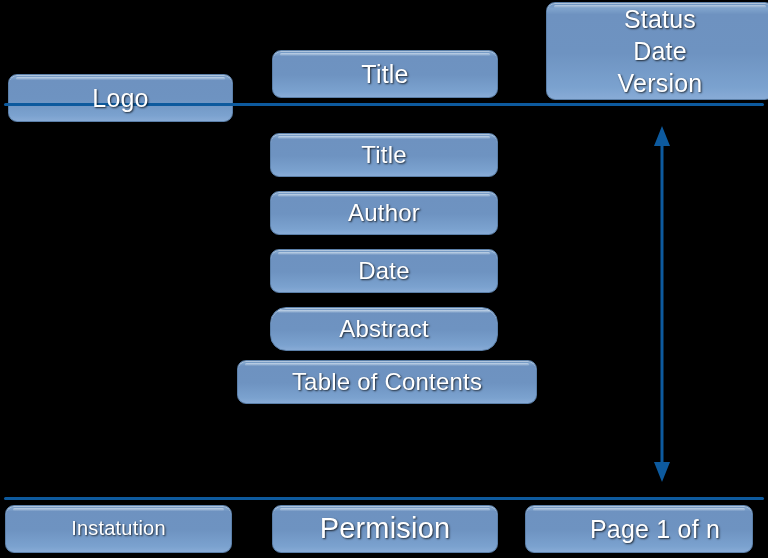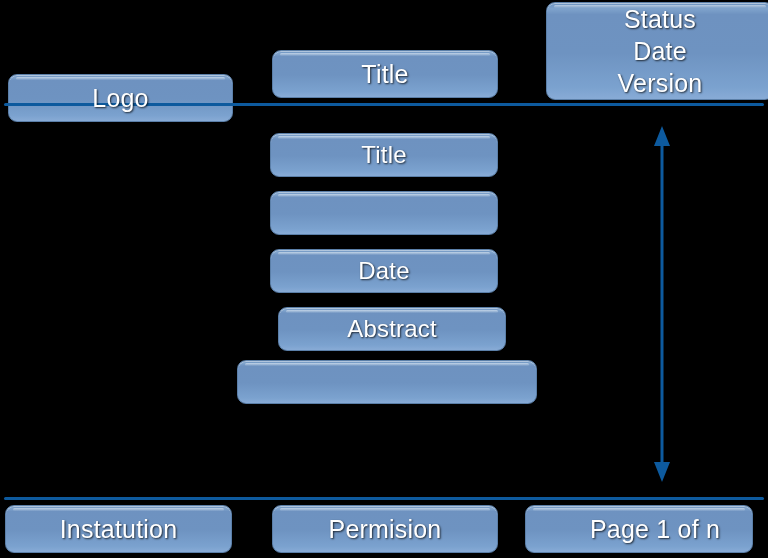--- a/index.html
+++ b/index.html
@@ -72,26 +72,26 @@
     background: #0d5a9e;
     border-radius: 2px;
   }
   #rule-top    { left: 4px; top: 103px; width: 760px; }
   #rule-bottom { left: 4px; top: 497px; width: 760px; }
 
   
   #body-title    { left: 270px; top: 133px; width: 228px; height: 44px; font-size: 24px; }
   #body-author   { left: 270px; top: 191px; width: 228px; height: 44px; font-size: 24px; }
   #body-date     { left: 270px; top: 249px; width: 228px; height: 44px; font-size: 24px; }
-  #body-abstract { left: 278px; top: 307px; width: 228px; height: 44px; font-size: 24px; }
+  #body-abstract { left: 270px; top: 307px; width: 228px; height: 44px; font-size: 24px; border-radius: 16px; }
   #body-toc      { left: 237px; top: 360px; width: 300px; height: 44px; font-size: 24px; }
 
   
-  #footer-institution { left: 5px;   top: 505px; width: 227px; height: 48px; font-size: 25px; }
-  #footer-permission  { left: 272px; top: 505px; width: 226px; height: 48px; font-size: 25px; }
+  #footer-institution { left: 5px;   top: 505px; width: 227px; height: 48px; font-size: 20px; }
+  #footer-permission  { left: 272px; top: 505px; width: 226px; height: 48px; font-size: 29px; }
   #footer-page        { left: 525px; top: 505px; width: 228px; height: 48px; font-size: 25px; padding-left: 32px; }
 
   
   #body-extent-arrow {
     position: absolute;
     left: 650px;
     top: 126px;
     width: 24px;
     height: 356px;
   }
@@ -121,34 +121,36 @@
 
   <div class="rule" id="rule-top"></div>
 
   <div class="box" id="body-title">
     <span class="box-hl"></span>
     <span class="label">Title</span>
   </div>
 
   <div class="box" id="body-author">
     <span class="box-hl"></span>
+    <span class="label">Author</span>
   </div>
 
   <div class="box" id="body-date">
     <span class="box-hl"></span>
     <span class="label">Date</span>
   </div>
 
   <div class="box" id="body-abstract">
     <span class="box-hl"></span>
     <span class="label">Abstract</span>
   </div>
 
   <div class="box" id="body-toc">
     <span class="box-hl"></span>
+    <span class="label">Table of Contents</span>
   </div>
 
   <div id="body-extent-arrow">
     <svg width="24" height="356" viewBox="0 0 24 356" xmlns="http://www.w3.org/2000/svg">
       <line x1="12" y1="16" x2="12" y2="340" stroke="#0d5a9e" stroke-width="3"></line>
       <polygon points="12,0 20,20 4,20" fill="#0d5a9e"></polygon>
       <polygon points="12,356 20,336 4,336" fill="#0d5a9e"></polygon>
     </svg>
   </div>
 

